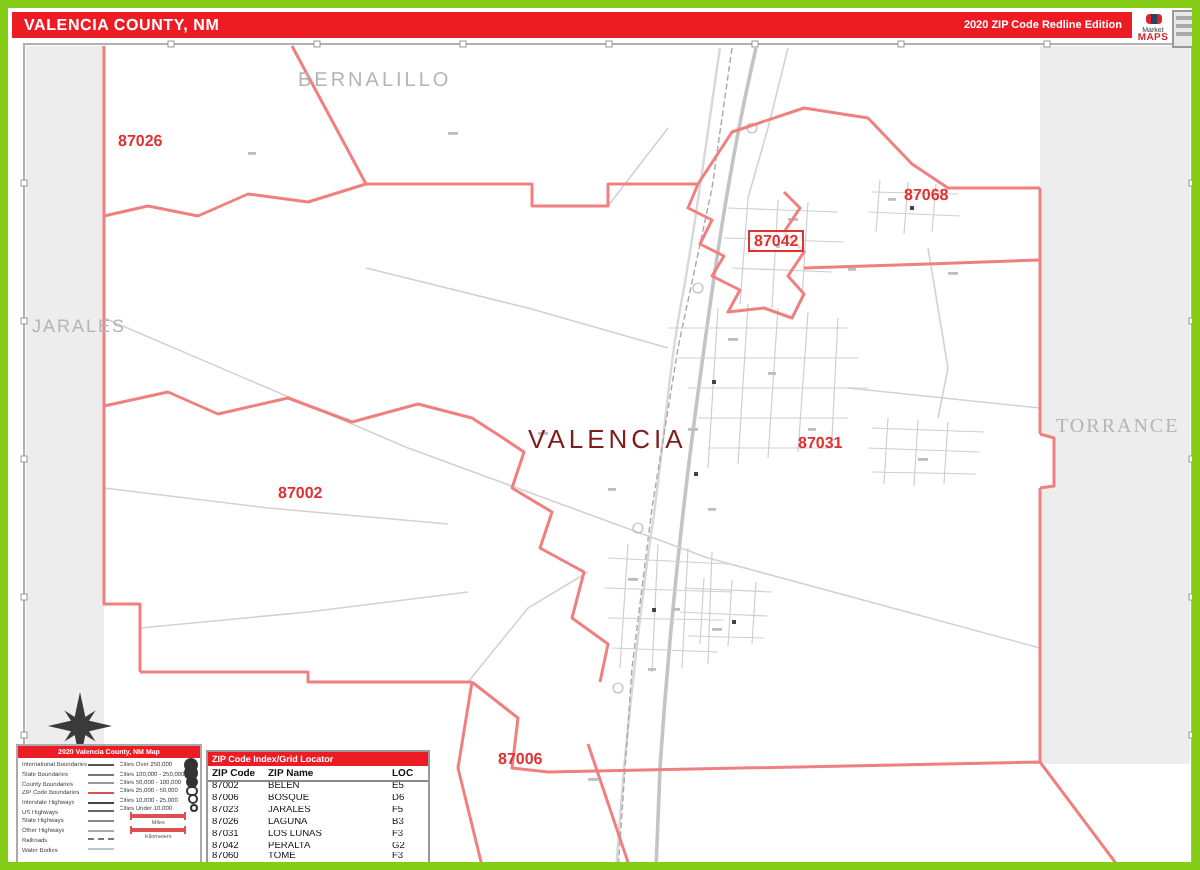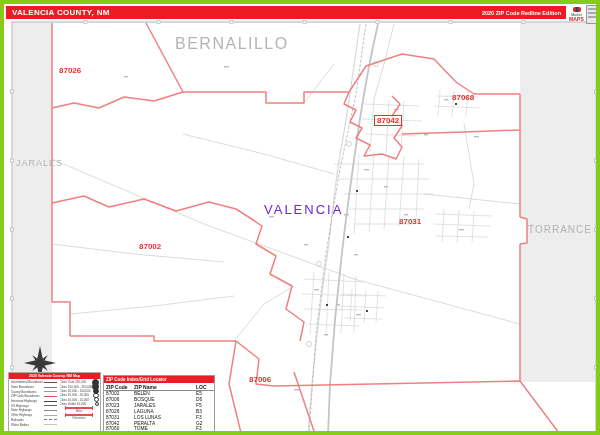--- a/index.html
+++ b/index.html
@@ -198,24 +198,24 @@
       <div class="b1">Market</div>
       <div class="b2">MAPS</div>
     </div>
     <div class="panel">
         <i></i>
         <i></i>
         <i></i>
       </div>
   </div>
 
-  <div class="county-label" style="left:171px;top:31px;font-size:16px;letter-spacing:1.5px;">BERNALILLO</div>
+  <div class="county-label" style="left:145px;top:31px;font-size:10px;letter-spacing:1.5px;">BERNALILLO</div>
   <div class="county-label" style="left:12px;top:154px;font-size:9px;letter-spacing:1px;">JARALES</div>
-  <div class="county-label" style="left:524px;top:220px;font-size:10px;letter-spacing:1px;">TORRANCE</div>
-  <div class="county-label" style="left:260px;top:198px;font-size:13px;letter-spacing:2px;color:#6d28d9;text-align:center;">VALENCIA</div>
+  <div class="county-label" style="left:524px;top:204px;font-size:10px;letter-spacing:1px;font-family:Liberation Serif, serif;">TORRANCE</div>
+  <div class="county-label" style="left:260px;top:208px;font-size:13px;letter-spacing:2px;color:#7f1d1d;text-align:center;">VALENCIA</div>
 
   <div class="zip-label" style="left:55px;top:62px;">87026</div>
   <div class="zip-label boxed" style="left:370px;top:111px;">87042</div>
   <div class="zip-label" style="left:448px;top:89px;">87068</div>
   <div class="zip-label" style="left:395px;top:213px;">87031</div>
   <div class="zip-label" style="left:135px;top:238px;">87002</div>
   <div class="zip-label" style="left:245px;top:371px;">87006</div>
 
   <svg class="compass" width="36" height="34" viewBox="0 0 36 34">
     <polygon points="18,0 21,14 34,17 21,20 18,34 15,20 2,17 15,14" fill="#3a3a3a"></polygon>

